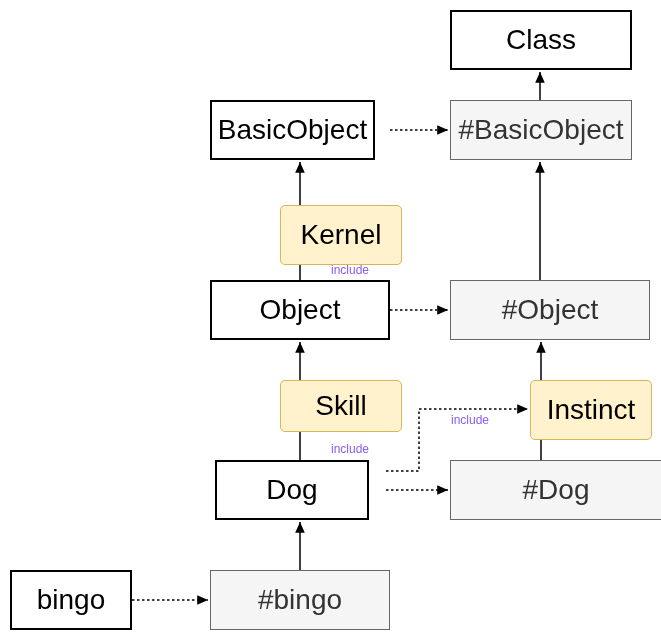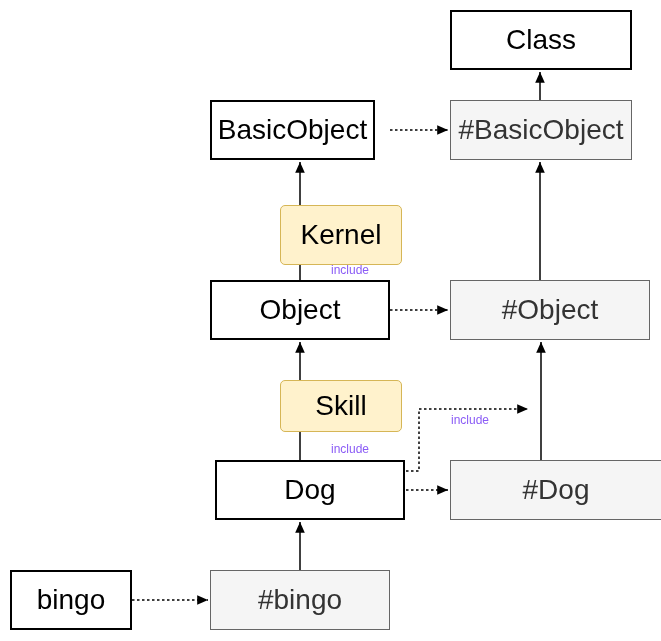--- a/index.html
+++ b/index.html
@@ -95,24 +95,25 @@
   <div class="edge-label" style="left:310px; top:264px; width:80px;">include</div>
 
   <div class="node box-white" style="left:210px; top:280px; width:180px; height:60px;">Object</div>
 
   <div class="node box-gray" style="left:450px; top:280px; width:200px; height:60px;text-align:right;">#Object</div>
 
   <div class="node box-module" style="left:280px; top:380px; width:122px; height:52px;">Skill</div>
 
   <div class="edge-label" style="left:310px; top:443px; width:80px;">include</div>
 
+  <div class="node box-module" style="left:530px; top:380px; width:122px; height:60px;">Instinct</div>
 
   <div class="edge-label" style="left:430px; top:414px; width:80px;">include</div>
 
-  <div class="node box-white" style="left:215px; top:460px; width:190px; height:60px;">Dog</div>
+  <div class="node box-white" style="left:215px; top:460px; width:154px; height:60px;">Dog</div>
 
   <div class="node box-gray" style="left:450px; top:460px; width:212px; height:60px;">#Dog</div>
 
   <div class="node box-white" style="left:10px; top:570px; width:122px; height:60px;">bingo</div>
 
   <div class="node box-gray" style="left:210px; top:570px; width:180px; height:60px;">#bingo</div>
 
 </div>
 
 </body></html>

